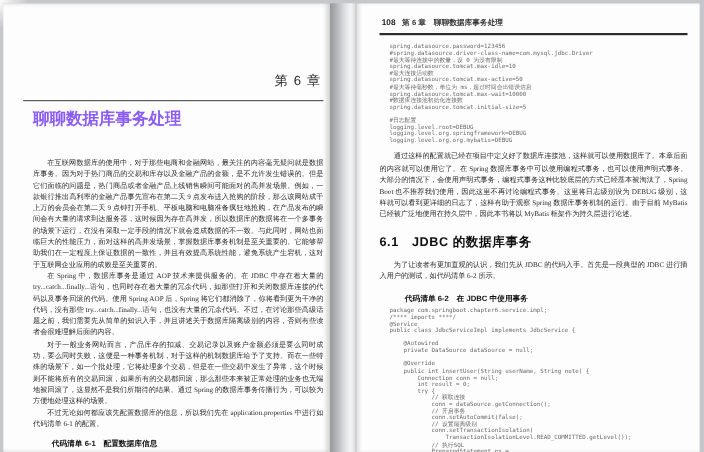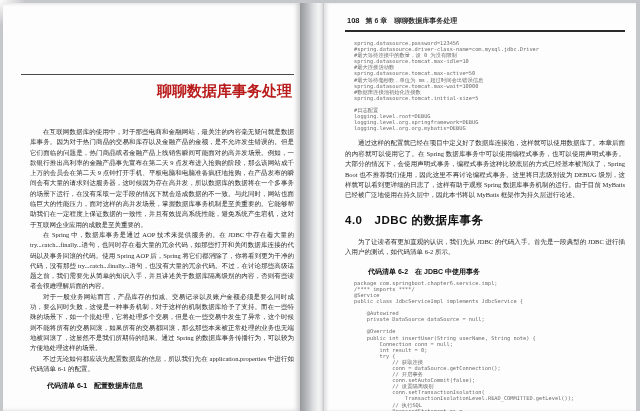--- a/index.html
+++ b/index.html
@@ -16,21 +16,21 @@
     background:linear-gradient(90deg,#97989b 0%,#b9babd 30%,#dddee0 55%,#f4f4f5 78%,#e4e4e6 92%,#bfc0c3 100%);
   }
   .flare { position:absolute; left:0; top:0; width:26px; height:26px;
     background:radial-gradient(circle at 0 0, rgba(255,255,255,.95), rgba(255,255,255,0) 70%); }
 
   
   .lp-inner { padding:62px 6px 0 27px; }
   .chapter-number { text-align:right; font-size:12px; color:#2a2a2a; letter-spacing:1px;
     font-family:"Liberation Sans", sans-serif; padding-right:2px; }
   .chapter-rule { border:none; border-top:1px solid #4a4a4a; margin:9px 0 7px -9px; }
-  .chapter-title { text-align:right; font-size:15px; font-weight:bold; color:#b91c1c;
+  .chapter-title { text-align:left; font-size:15px; font-weight:bold; color:#8b5cf6;
     font-family:"Liberation Sans", sans-serif; margin:0 0 26px 0; padding-right:2px; }
   .body-text p { margin:0; font-size:6.5px; line-height:10.3px; color:#2b2b2b;
     text-align:justify; text-indent:13px; }
 
   .listing { margin-top:7px; }
   .listing-caption { font-size:7px; font-weight:bold; color:#111;
     font-family:"Liberation Sans", sans-serif; margin:0 0 3px 17px; }
   .code { font-family:"DejaVu Sans Mono", monospace; font-size:5.3px; line-height:6.1px;
     color:#6a6a6a; white-space:pre; margin:0 0 0 9px; }
 
@@ -50,20 +50,21 @@
   .rp-listing .code { margin-left:9px; }
 </style>
 </head>
 <body>
 
 <div class="screen">
   <div class="flare"></div>
 
   <div class="page page-left">
     <div class="lp-inner">
+      <div class="chapter-number">第 6 章</div>
       <hr class="chapter-rule">
       <h1 class="chapter-title">聊聊数据库事务处理</h1>
 
       <div class="body-text">
         <p>在互联网数据库的使用中，对于那些电商和金融网站，最关注的内容毫无疑问就是数据库事务。因为对于热门商品的交易和库存以及金融产品的金额，是不允许发生错误的。但是它们面临的问题是，热门商品或者金融产品上线销售瞬间可能面对的高并发场景。例如，一款银行推出高利率的金融产品事先宣布在第二天 9 点发布进入抢购的阶段，那么该网站成千上万的会员会在第二天 9 点钟打开手机、平板电脑和电脑准备疯狂地抢购，在产品发布的瞬间会有大量的请求到达服务器，这时候因为存在高并发，所以数据库的数据将在一个多事务的场景下运行，在没有采取一定手段的情况下就会造成数据的不一致。与此同时，网站也面临巨大的性能压力，面对这样的高并发场景，掌握数据库事务机制是至关重要的。它能够帮助我们在一定程度上保证数据的一致性，并且有效提高系统性能，避免系统产生宕机，这对于互联网企业应用的成败是至关重要的。</p>
         <p>在 Spring 中，数据库事务是通过 AOP 技术来提供服务的。在 JDBC 中存在着大量的 try...catch...finally...语句，也同时存在着大量的冗余代码，如那些打开和关闭数据库连接的代码以及事务回滚的代码。使用 Spring AOP 后，Spring 将它们都消除了，你将看到更为干净的代码，没有那些 try...catch...finally...语句，也没有大量的冗余代码。不过，在讨论那些高级话题之前，我们需要先从简单的知识入手，并且讲述关于数据库隔离级别的内容，否则有些读者会很难理解后面的内容。</p>
         <p>对于一般业务网站而言，产品库存的扣减、交易记录以及账户金额必须是要么同时成功，要么同时失败，这便是一种事务机制，对于这样的机制数据库给予了支持。而在一些特殊的场景下，如一个批处理，它将处理多个交易，但是在一些交易中发生了异常，这个时候则不能将所有的交易回滚，如果所有的交易都回滚，那么那些本来被正常处理的业务也无端地被回滚了，这显然不是我们所期待的结果。通过 Spring 的数据库事务传播行为，可以较为方便地处理这样的场景。</p>
         <p>不过无论如何都应该先配置数据库的信息，所以我们先在 application.properties 中进行如代码清单 6-1 的配置。</p>
       </div>
 
@@ -94,21 +95,21 @@
 #数据库连接池初始化连接数
 spring.datasource.tomcat.initial-size=5
 
 #日志配置
 logging.level.root=DEBUG
 logging.level.org.springframework=DEBUG
 logging.level.org.org.mybatis=DEBUG</pre>
 
       <p class="rp-para">通过这样的配置就已经在项目中定义好了数据库连接池，这样就可以使用数据库了。本章后面的内容就可以使用它了。在 Spring 数据库事务中可以使用编程式事务，也可以使用声明式事务。大部分的情况下，会使用声明式事务，编程式事务这种比较底层的方式已经基本被淘汰了，Spring Boot 也不推荐我们使用，因此这里不再讨论编程式事务。这里将日志级别设为 DEBUG 级别，这样就可以看到更详细的日志了，这样有助于观察 Spring 数据库事务机制的运行。由于目前 MyBatis 已经被广泛地使用在持久层中，因此本书将以 MyBatis 框架作为持久层进行论述。</p>
 
-      <h2 class="section-heading">4.0　JDBC 的数据库事务</h2>
+      <h2 class="section-heading">6.1　JDBC 的数据库事务</h2>
 
       <p class="rp-para" style="margin-top:0;">为了让读者有更加直观的认识，我们先从 JDBC 的代码入手。首先是一段典型的 JDBC 进行插入用户的测试，如代码清单 6-2 所示。</p>
 
       <div class="rp-listing">
         <div class="listing-caption">代码清单 6-2　在 JDBC 中使用事务</div>
         <pre class="code">package com.springboot.chapter6.service.impl;
 /**** imports ****/
 @Service
 public class JdbcServiceImpl implements JdbcService {
 

